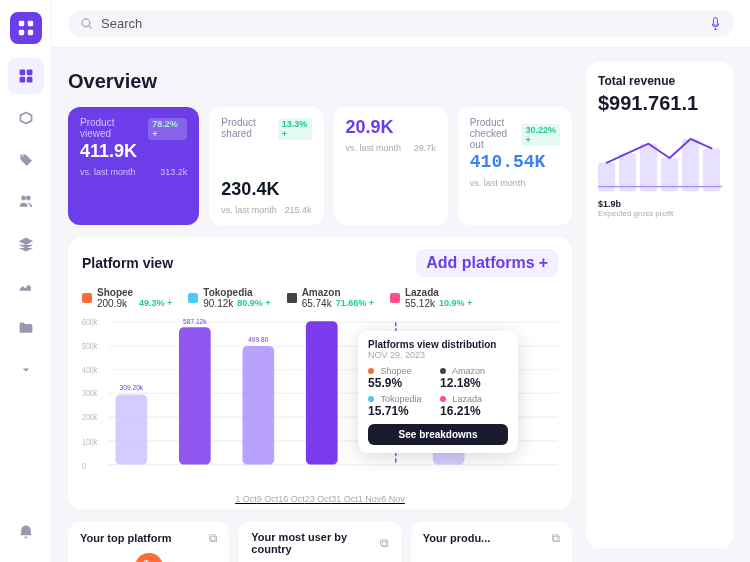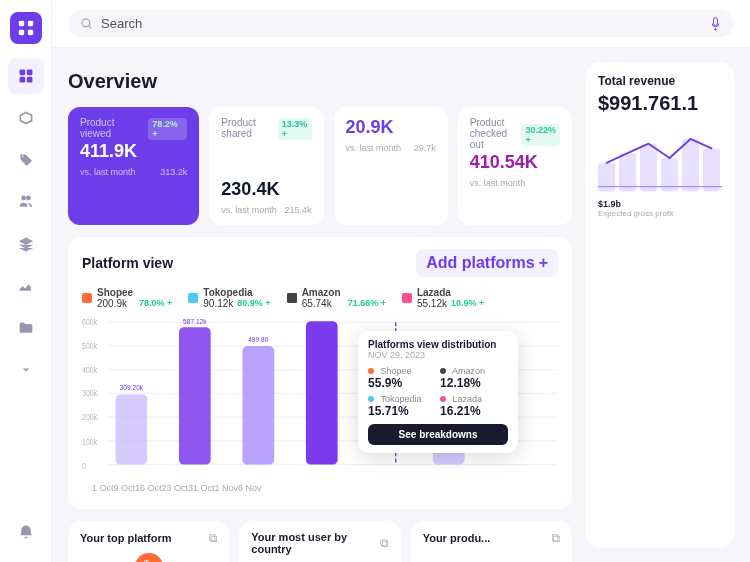--- a/index.html
+++ b/index.html
@@ -212,23 +212,24 @@
     .chart-wrapper {
       position: relative;
       height: 180px;
     }
     .chart-svg {
       width: 100%;
       height: 160px;
     }
     .chart-labels {
       display: flex;
-      justify-content: flex-start;
+      justify-content: center;
       padding: 0 10px;
-      margin-top: 2px;
+      margin-top: 13px;
+      text-decoration: underline;
     }
     .chart-label {
       font-size: 9px;
       color: #aaa;
       text-align: center;
     }
 
     
     .chart-tooltip {
       position: absolute;
@@ -424,21 +425,21 @@
             <span>vs. last month</span>
             <span>29.7k</span>
           </div>
         </div>
 
         <div class="stat-card">
           <div style="display:flex;align-items:center;">
             <span class="stat-label">Product checked out</span>
             <span class="stat-badge">30.22% +</span>
           </div>
-          <div class="stat-value" style="color:#a21caf;">410.54K</div>
+          <div class="stat-value" style="color:#3b82f6;font-family:Liberation Mono, monospace;">410.54K</div>
           <div class="stat-sub">
             <span>vs. last month</span>
           </div>
         </div>
 
       </div>
 
       <div class="platform-card">
         <div class="platform-header">
           <span class="platform-title">Platform view</span>
@@ -448,39 +449,39 @@
           </button>
         </div>
 
         <div class="platform-legend">
           <div class="legend-item">
             <div class="legend-dot" style="background:#ff6b35;"></div>
             <div>
               <div class="legend-name">Shopee</div>
               <div style="display:flex;gap:12px;">
                 <span class="legend-value">200.9k</span>
-                <span class="legend-badge">78.0% +</span>
+                <span class="legend-badge">49.3% +</span>
               </div>
             </div>
           </div>
           <div class="legend-item">
             <div class="legend-dot" style="background:#4cc9f0;"></div>
             <div>
               <div class="legend-name">Tokopedia</div>
               <div style="display:flex;gap:4px;">
                 <span class="legend-value">90.12k</span>
                 <span class="legend-badge">80.9% +</span>
               </div>
             </div>
           </div>
           <div class="legend-item">
             <div class="legend-dot" style="background:#444;border-radius:1px;"></div>
             <div>
               <div class="legend-name">Amazon</div>
-              <div style="display:flex;gap:16px;">
+              <div style="display:flex;gap:4px;">
                 <span class="legend-value">65.74k</span>
                 <span class="legend-badge">71.66% +</span>
               </div>
             </div>
           </div>
           <div class="legend-item">
             <div class="legend-dot" style="background:#ff4d8d;"></div>
             <div>
               <div class="legend-name">Lazada</div>
               <div style="display:flex;gap:4px;">

